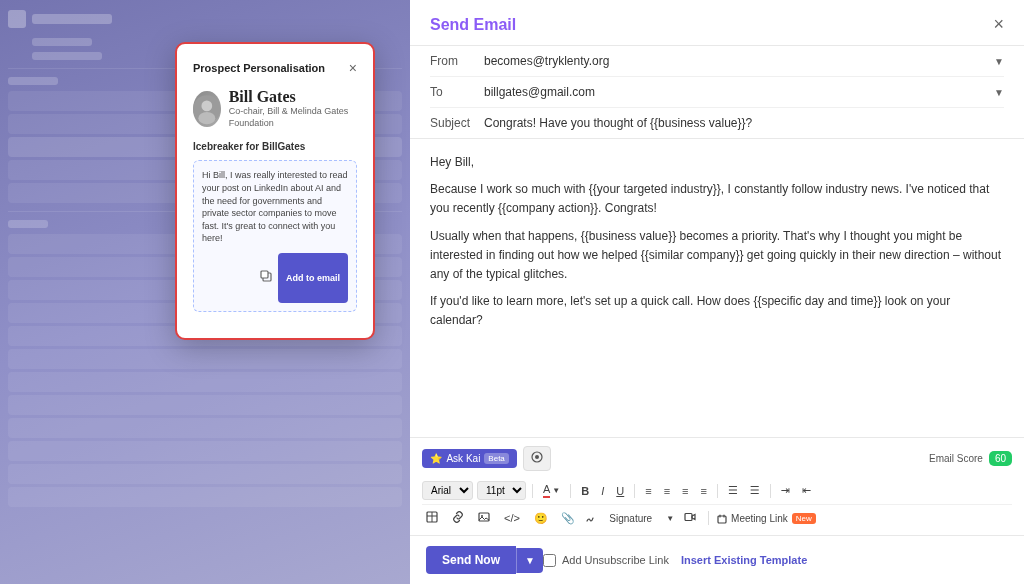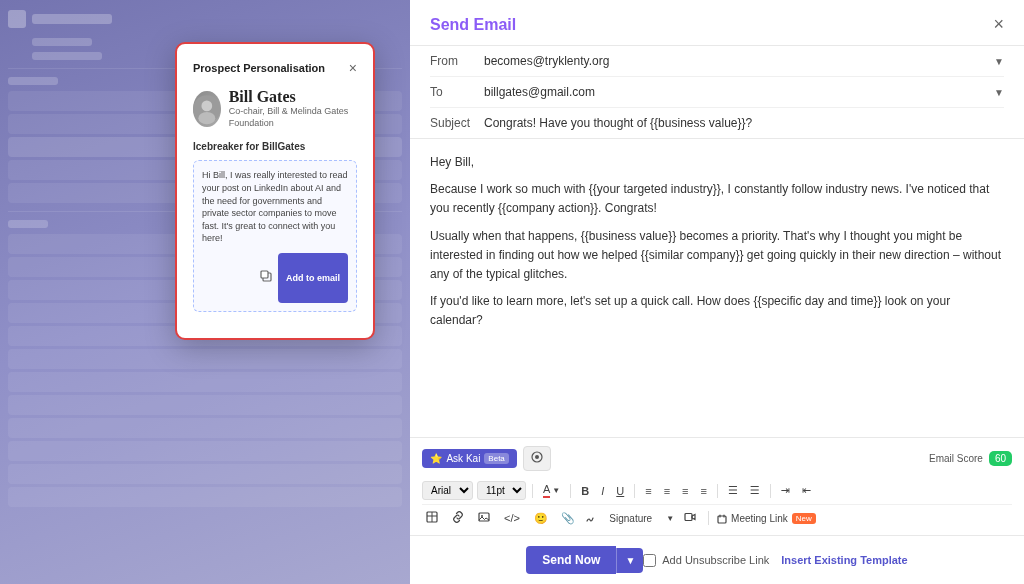--- a/index.html
+++ b/index.html
@@ -376,21 +376,21 @@
       color: white;
       border-radius: 3px;
       padding: 1px 4px;
       font-size: 8px;
     }
 
     
     .email-actions {
       display: flex;
       align-items: center;
-      justify-content: center;
+      justify-content: flex-start;
       padding: 10px 16px;
       border-top: 1px solid #e8e8e8;
     }
 
     .send-now-group {
       display: flex;
       align-items: center;
     }
 
     .send-now-btn {

